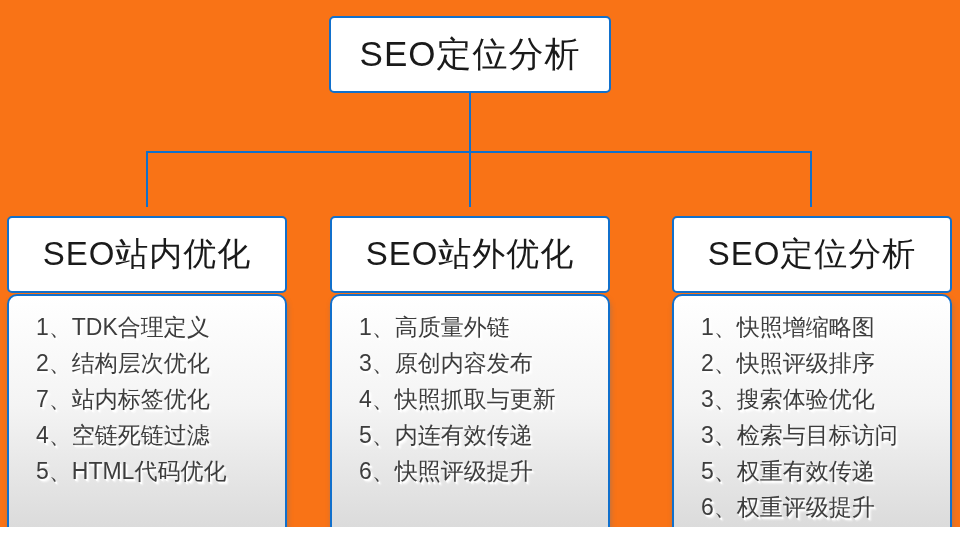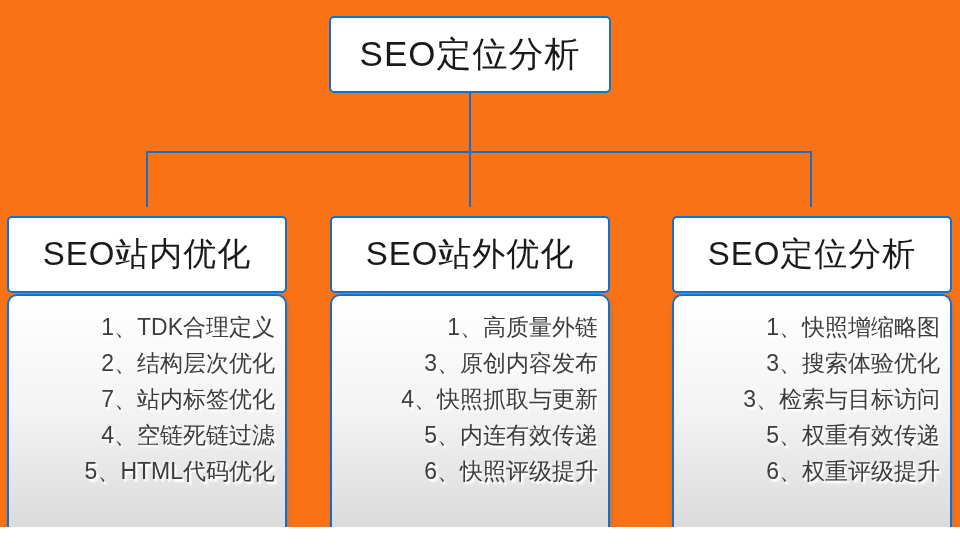--- a/index.html
+++ b/index.html
@@ -64,21 +64,20 @@
         var(--panel_bottom, #d9d9d9) 100%);
     box-shadow: 1px 4px 5px rgba(90, 115, 140, 0.4);
     padding: 13px 10px 0 27px;
   }
   .list-item {
     font-size: 23px;
     line-height: 36px;
     color: var(--list_text, #3d3d3d);
     text-shadow: 1.5px 1.5px 0 #ffffff, 2.5px 2.5px 2px rgba(255,255,255,0.85);
     white-space: nowrap;
-    text-align: right;
   }
   
   .line {
     position: absolute;
     background: var(--accent, #1170cc);
   }
   .stem       { left: 469px; top: 93px;  width: 2px;   height: 59px; }
   .hbar       { left: 146px; top: 151px; width: 666px; height: 2px;  }
   .drop-left  { left: 146px; top: 151px; width: 2px;   height: 56px; }
   .drop-mid   { left: 469px; top: 151px; width: 2px;   height: 56px; }
@@ -124,20 +123,21 @@
       <div class="list-item">6、快照评级提升</div>
     </div>
   </div>
 
   <div class="column col-3">
     <div class="node head-box">
       <span>SEO定位分析</span>
     </div>
     <div class="list-box">
       <div class="list-item">1、快照增缩略图</div>
+      <div class="list-item">2、快照评级排序</div>
       <div class="list-item">3、搜索体验优化</div>
       <div class="list-item">3、检索与目标访问</div>
       <div class="list-item">5、权重有效传递</div>
       <div class="list-item">6、权重评级提升</div>
     </div>
   </div>
 
 </div>
 
 </body></html>

